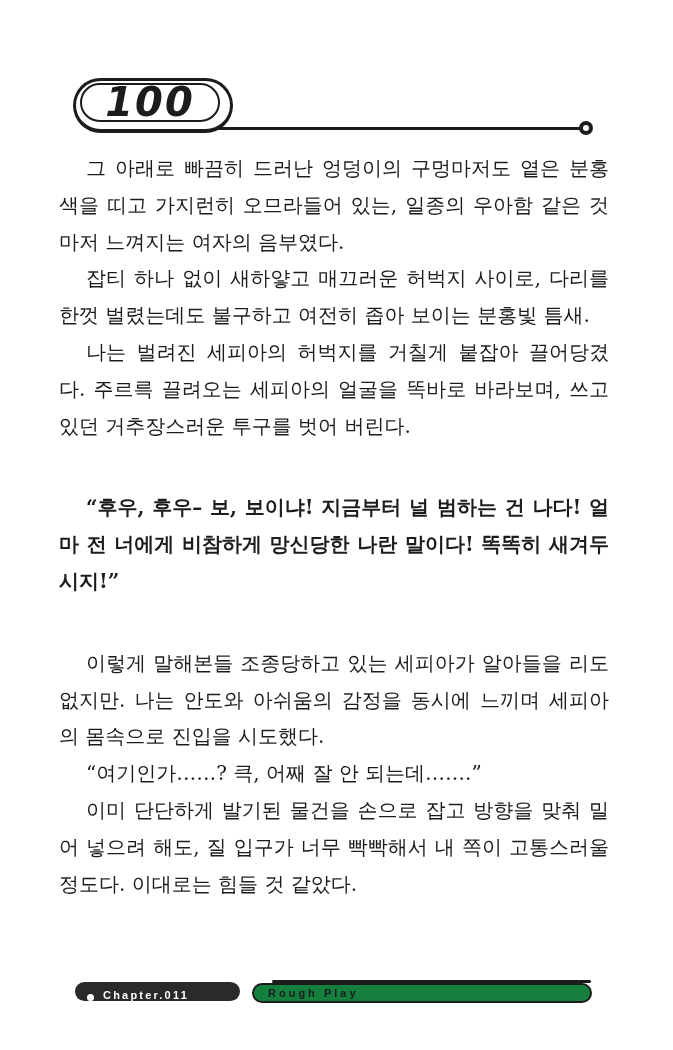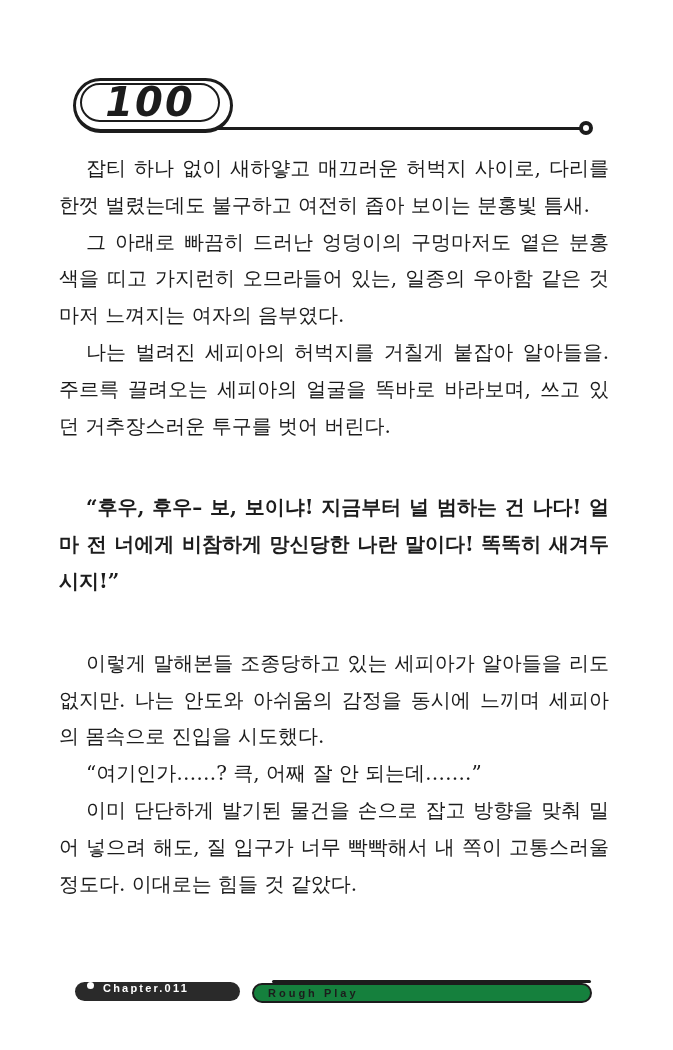--- a/index.html
+++ b/index.html
@@ -103,21 +103,21 @@
   
   .footer-chapter {
     position: absolute;
     left: 75px;
     top: 982px;
     width: 165px;
     height: 19px;
     background: #2a2a2a;
     border-radius: 10px;
     display: flex;
-    align-items: flex-start;
+    align-items: flex-end;
     color: #ffffff;
     font-family: "Liberation Sans", sans-serif;
     font-weight: 700;
     font-size: 11px;
     letter-spacing: 2.2px;
   }
   .footer-bullet {
     width: 7px;
     height: 7px;
     border-radius: 50%;
@@ -162,23 +162,23 @@
 
   <div class="pagenum-outer">
     <div class="pagenum-inner">
       <span class="pagenum-text">100</span>
     </div>
   </div>
   <div class="header-rule"></div>
   <div class="header-dot"></div>
 
   <div class="content">
+    <p>그 아래로 빠끔히 드러난 엉덩이의 구멍마저도 옅은 분홍색을 띠고 가지런히 오므라들어 있는, 일종의 우아함 같은 것마저 느껴지는 여자의 음부였다.</p>
     <p>잡티 하나 없이 새하얗고 매끄러운 허벅지 사이로, 다리를 한껏 벌렸는데도 불구하고 여전히 좁아 보이는 분홍빛 틈새.</p>
-    <p>그 아래로 빠끔히 드러난 엉덩이의 구멍마저도 옅은 분홍색을 띠고 가지런히 오므라들어 있는, 일종의 우아함 같은 것마저 느껴지는 여자의 음부였다.</p>
-    <p>나는 벌려진 세피아의 허벅지를 거칠게 붙잡아 알아들을. 주르륵 끌려오는 세피아의 얼굴을 똑바로 바라보며, 쓰고 있던 거추장스러운 투구를 벗어 버린다.</p>
+    <p>나는 벌려진 세피아의 허벅지를 거칠게 붙잡아 끌어당겼다. 주르륵 끌려오는 세피아의 얼굴을 똑바로 바라보며, 쓰고 있던 거추장스러운 투구를 벗어 버린다.</p>
     <p class="gap-before dialogue-strong">“후우, 후우– 보, 보이냐! 지금부터 널 범하는 건 나다! 얼마 전 너에게 비참하게 망신당한 나란 말이다! 똑똑히 새겨두시지!”</p>
     <p class="gap-before">이렇게 말해본들 조종당하고 있는 세피아가 알아들을 리도 없지만. 나는 안도와 아쉬움의 감정을 동시에 느끼며 세피아의 몸속으로 진입을 시도했다.</p>
     <p>“여기인가……? 큭, 어째 잘 안 되는데…….”</p>
     <p>이미 단단하게 발기된 물건을 손으로 잡고 방향을 맞춰 밀어 넣으려 해도, 질 입구가 너무 빡빡해서 내 쪽이 고통스러울 정도다. 이대로는 힘들 것 같았다.</p>
   </div>
 
   <div class="footer-chapter">
     <span class="footer-bullet"></span>
     <span>Chapter.011</span>
   </div>

